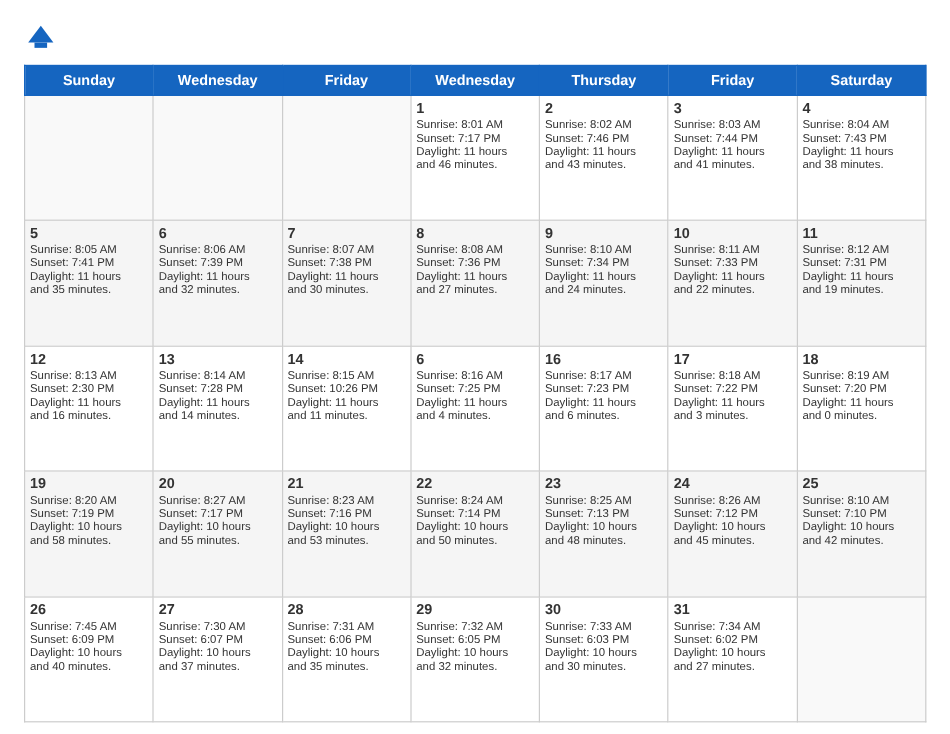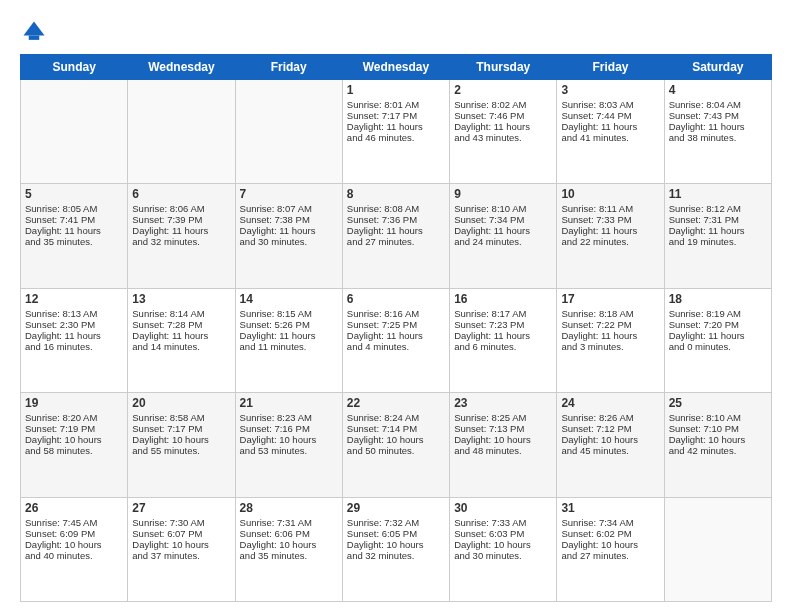--- a/index.html
+++ b/index.html
@@ -227,21 +227,21 @@
           <td>
             <span class="day-num">13</span>
             <div>Sunrise: 8:14 AM</div>
             <div>Sunset: 7:28 PM</div>
             <div>Daylight: 11 hours</div>
             <div>and 14 minutes.</div>
           </td>
           <td>
             <span class="day-num">14</span>
             <div>Sunrise: 8:15 AM</div>
-            <div>Sunset: 5:26 PM</div>
+            <div>Sunset: 10:26 PM</div>
             <div>Daylight: 11 hours</div>
             <div>and 11 minutes.</div>
           </td>
           <td>
             <span class="day-num">6</span>
             <div>Sunrise: 8:16 AM</div>
             <div>Sunset: 7:25 PM</div>
             <div>Daylight: 11 hours</div>
             <div>and 4 minutes.</div>
           </td>
@@ -270,21 +270,21 @@
         <tr class="row-alt">
           <td>
             <span class="day-num">19</span>
             <div>Sunrise: 8:20 AM</div>
             <div>Sunset: 7:19 PM</div>
             <div>Daylight: 10 hours</div>
             <div>and 58 minutes.</div>
           </td>
           <td>
             <span class="day-num">20</span>
-            <div>Sunrise: 8:58 AM</div>
+            <div>Sunrise: 8:27 AM</div>
             <div>Sunset: 7:17 PM</div>
             <div>Daylight: 10 hours</div>
             <div>and 55 minutes.</div>
           </td>
           <td>
             <span class="day-num">21</span>
             <div>Sunrise: 8:23 AM</div>
             <div>Sunset: 7:16 PM</div>
             <div>Daylight: 10 hours</div>
             <div>and 53 minutes.</div>

